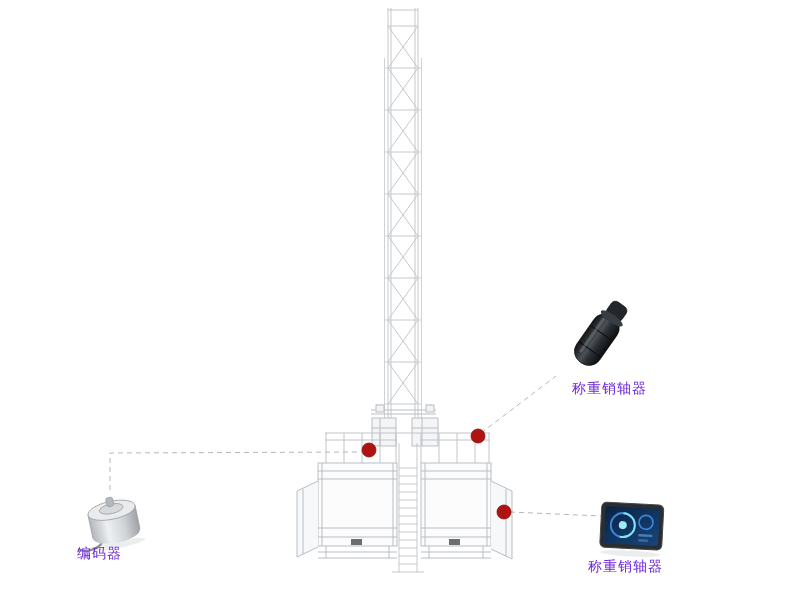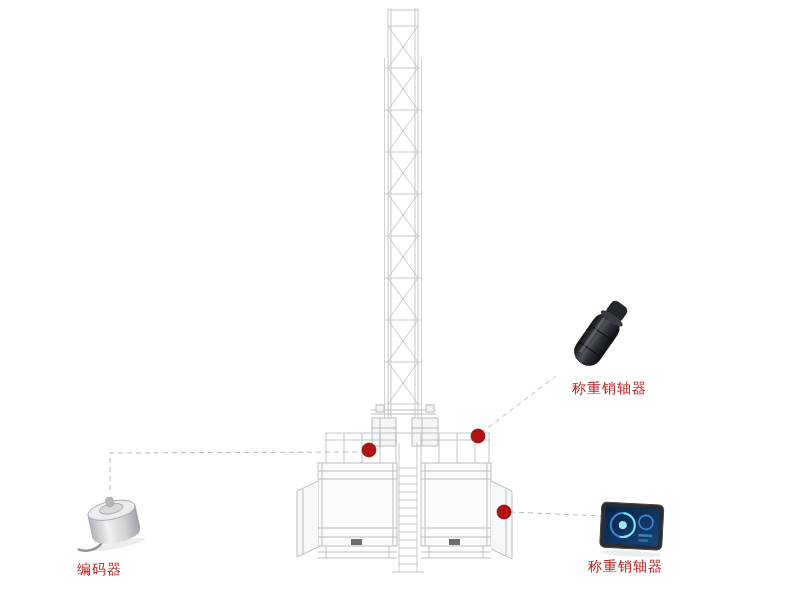--- a/index.html
+++ b/index.html
@@ -8,26 +8,26 @@
     width: 800px;
     height: 610px;
     background: #ffffff;
     overflow: hidden;
     font-family: "DejaVu Sans", sans-serif;
   }
   #scene { position: absolute; left: 0; top: 0; }
   .callout-label {
     position: absolute;
     font-size: 14px;
-    color: #b91c1c;
+    color: #6d28d9;
     letter-spacing: 1px;
     white-space: nowrap;
     line-height: 1;
   }
-  .lbl-encoder  { left: 77px;  top: 562px; }
+  .lbl-encoder  { left: 77px;  top: 546px; }
   .lbl-loadpin  { left: 572px; top: 381px; }
   .lbl-display  { left: 588px; top: 559px; }
 </style>
 </head>
 <body>
 
 <div id="stage">
 
   <svg id="scene" width="800" height="610" viewBox="0 0 800 610">
     <defs>

